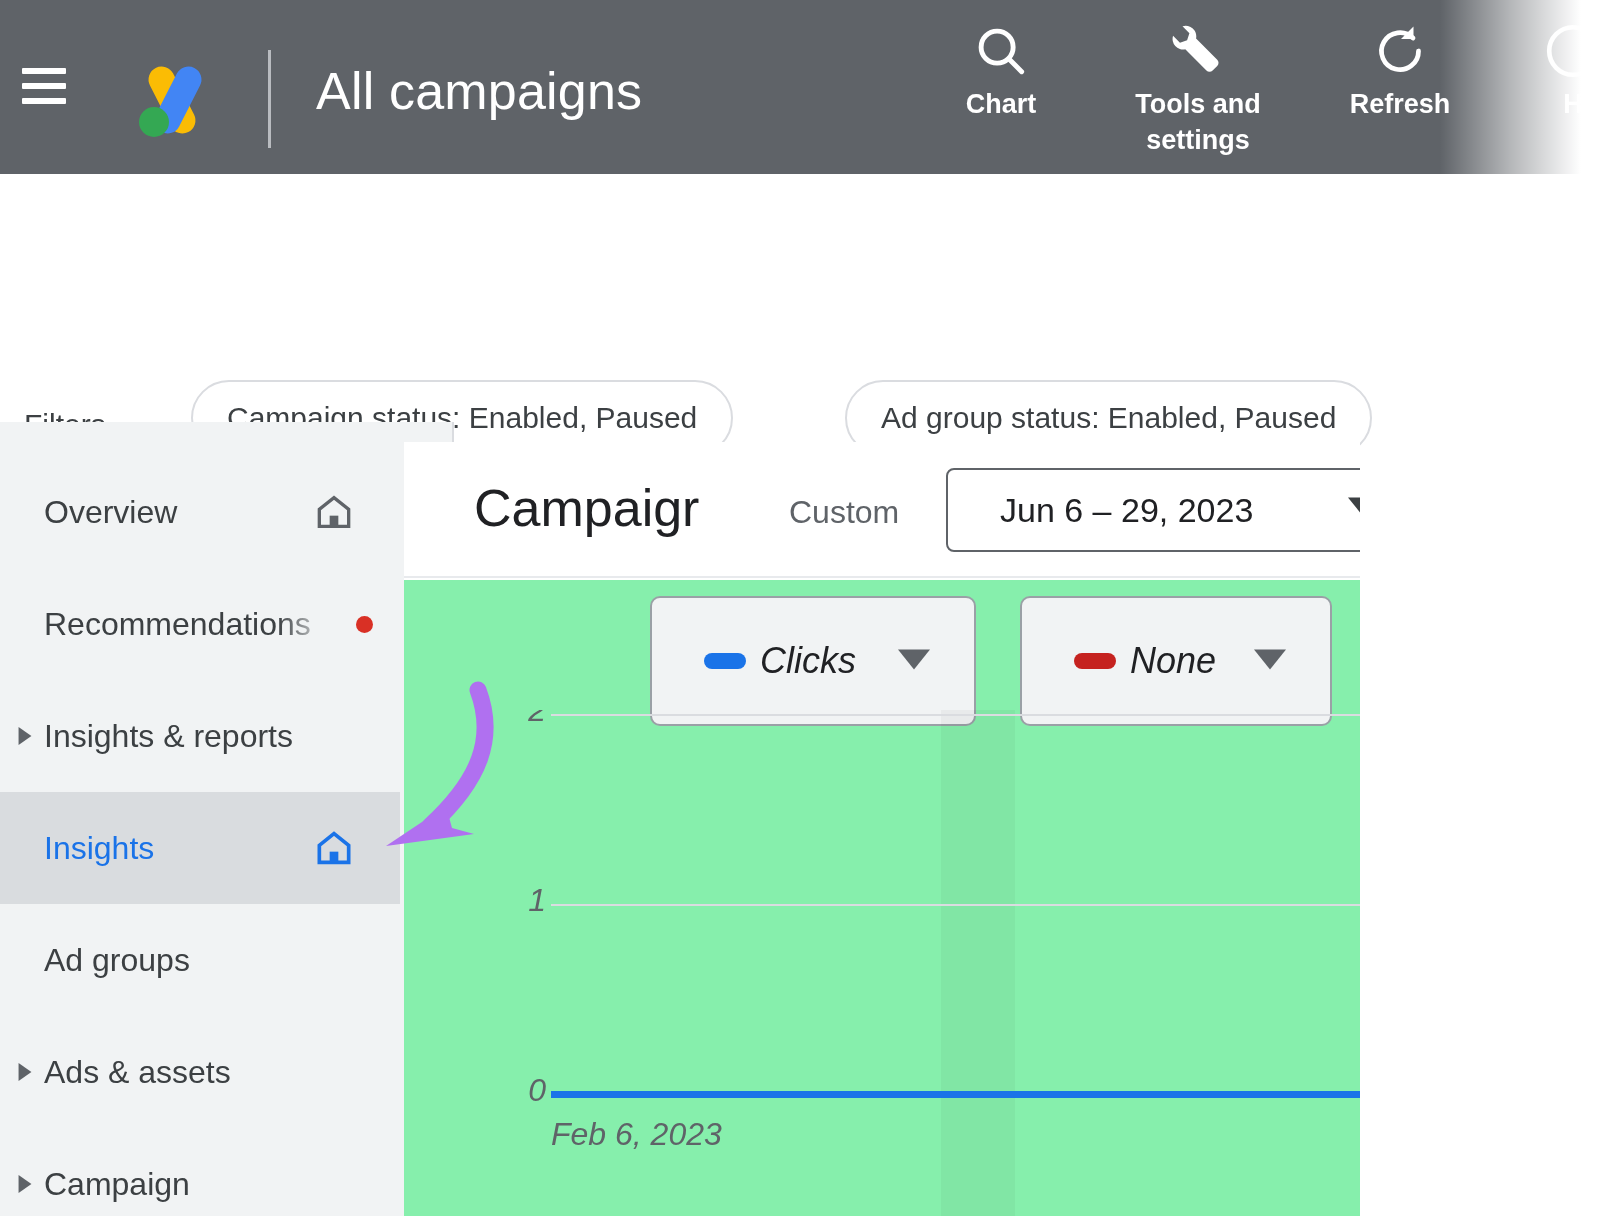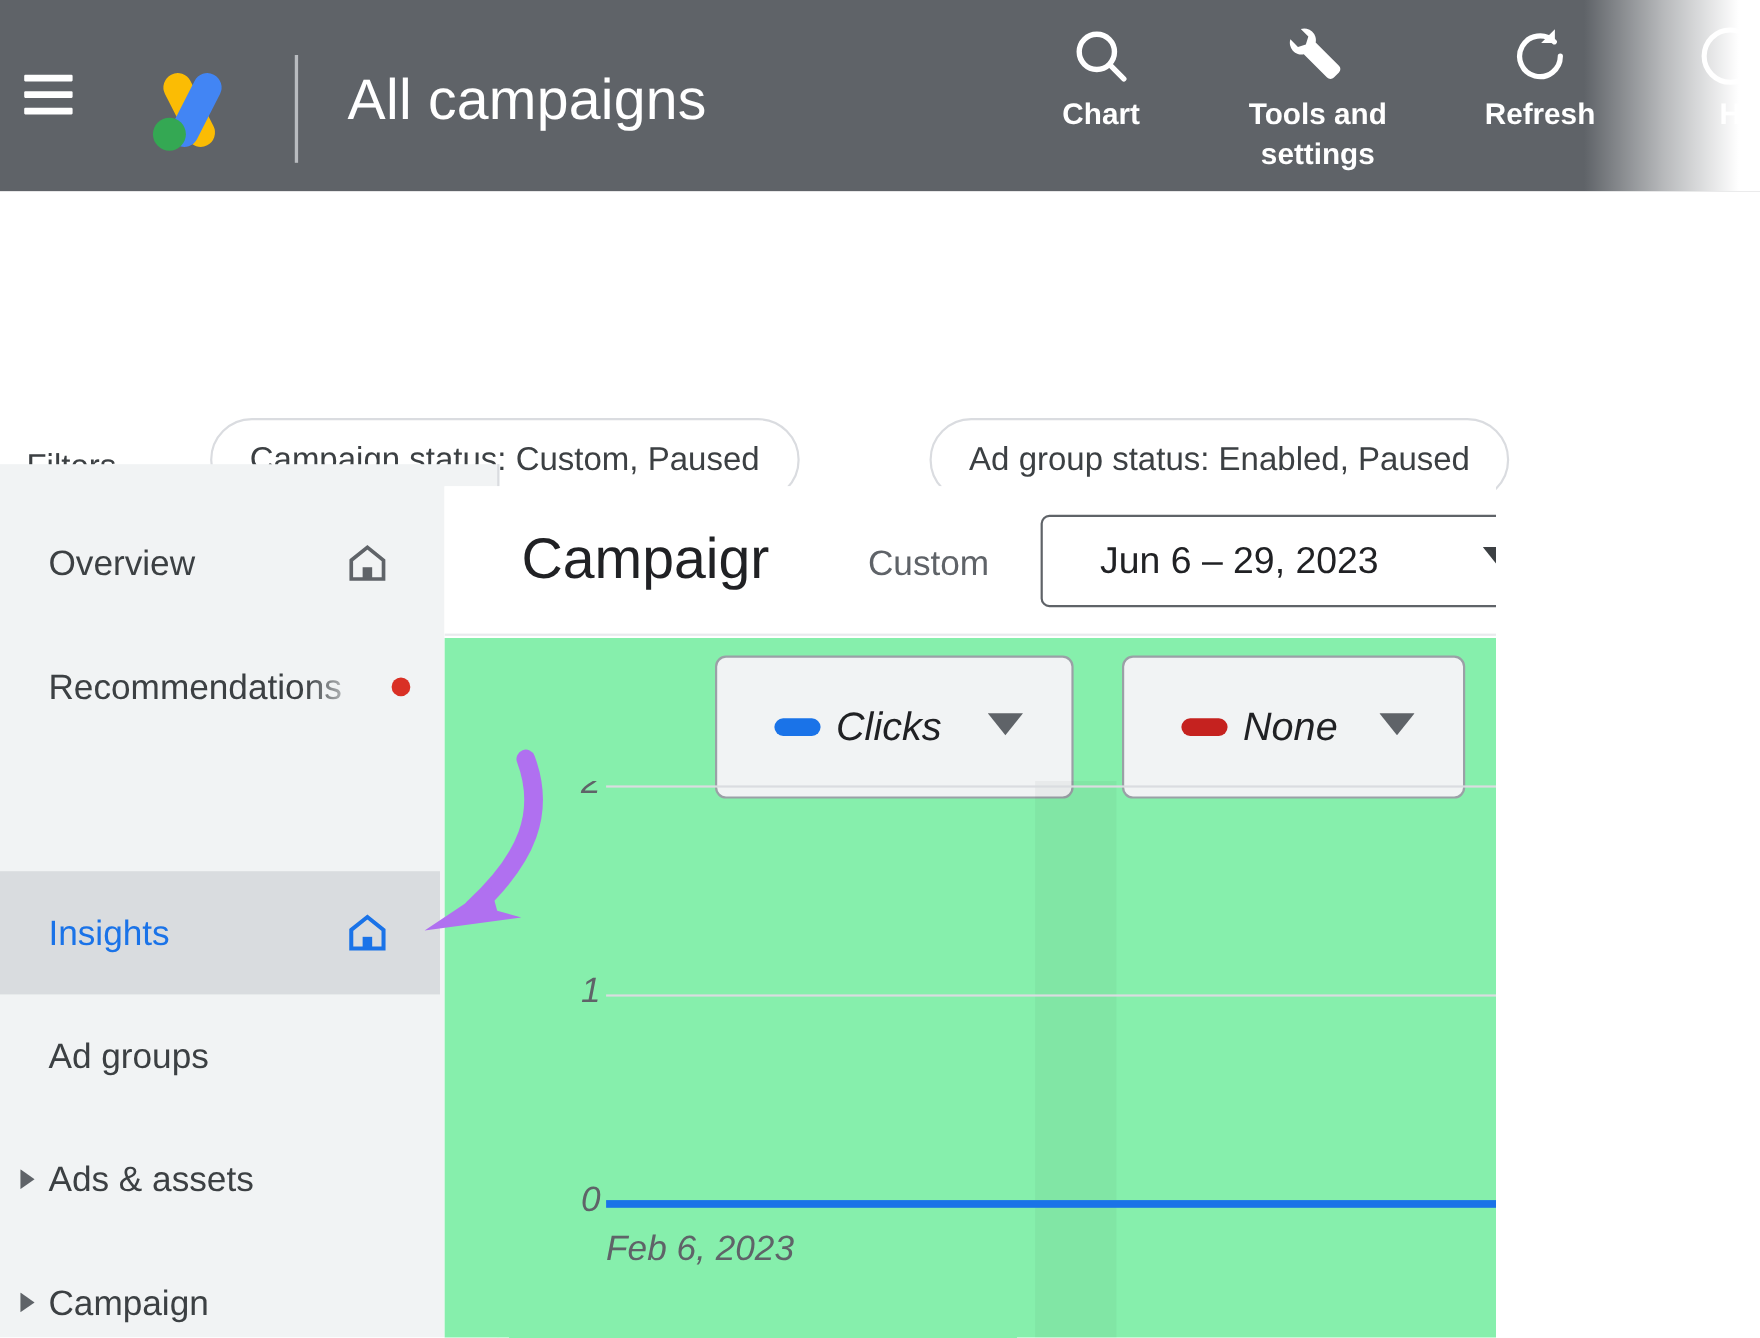--- a/index.html
+++ b/index.html
@@ -277,21 +277,21 @@
       <div class="lbl">H</div>
     </div>
 
     <div class="appbar-fade"></div>
   </div>
 
   <div class="filterbar">
     <div class="filters-label">Filters</div>
 
     <div class="filter-chip" id="chip-campaign-status">
-      <span>Campaign status: Custom, Paused</span>
+      <span>Campaign status: Enabled, Paused</span>
     </div>
 
     <div class="filter-chip" id="chip-adgroup-status">
       <span>Ad group status: Enabled, Paused</span>
     </div>
 
     <div class="add-filter">Add filter</div>
   </div>
 
   <div class="sidebar">
@@ -305,20 +305,28 @@
         </svg>
       </span>
     </div>
 
     <div class="nav-item" style="top:146px">
       <span class="nav-label">Recommendations</span>
       <span class="nav-text-fade" style="left:278px"></span>
       <span class="nav-badge" style="left:356px; top:48px"></span>
     </div>
 
+    <div class="nav-item" style="top:258px">
+      <span class="nav-caret" style="top:47px">
+        <svg width="18" height="18" viewBox="0 0 10 14">
+            <polygon points="0,0 10,7 0,14" fill="#5f6368"></polygon>
+          </svg>
+      </span>
+      <span class="nav-label">Insights &amp; reports</span>
+    </div>
 
     <div class="nav-item selected" style="top:370px">
       <span class="nav-label">Insights</span>
       <span class="nav-home">
         <svg width="40" height="40" viewBox="0 0 24 24" fill="none" stroke="#1a73e8" stroke-width="2.2">
           <path d="M3.2 10.4 12 3.4l8.8 7v10.2H3.2z"></path>
             <rect x="9.4" y="14.2" width="5.2" height="6.4" fill="#1a73e8" stroke="none"></rect>
         </svg>
       </span>
     </div>

